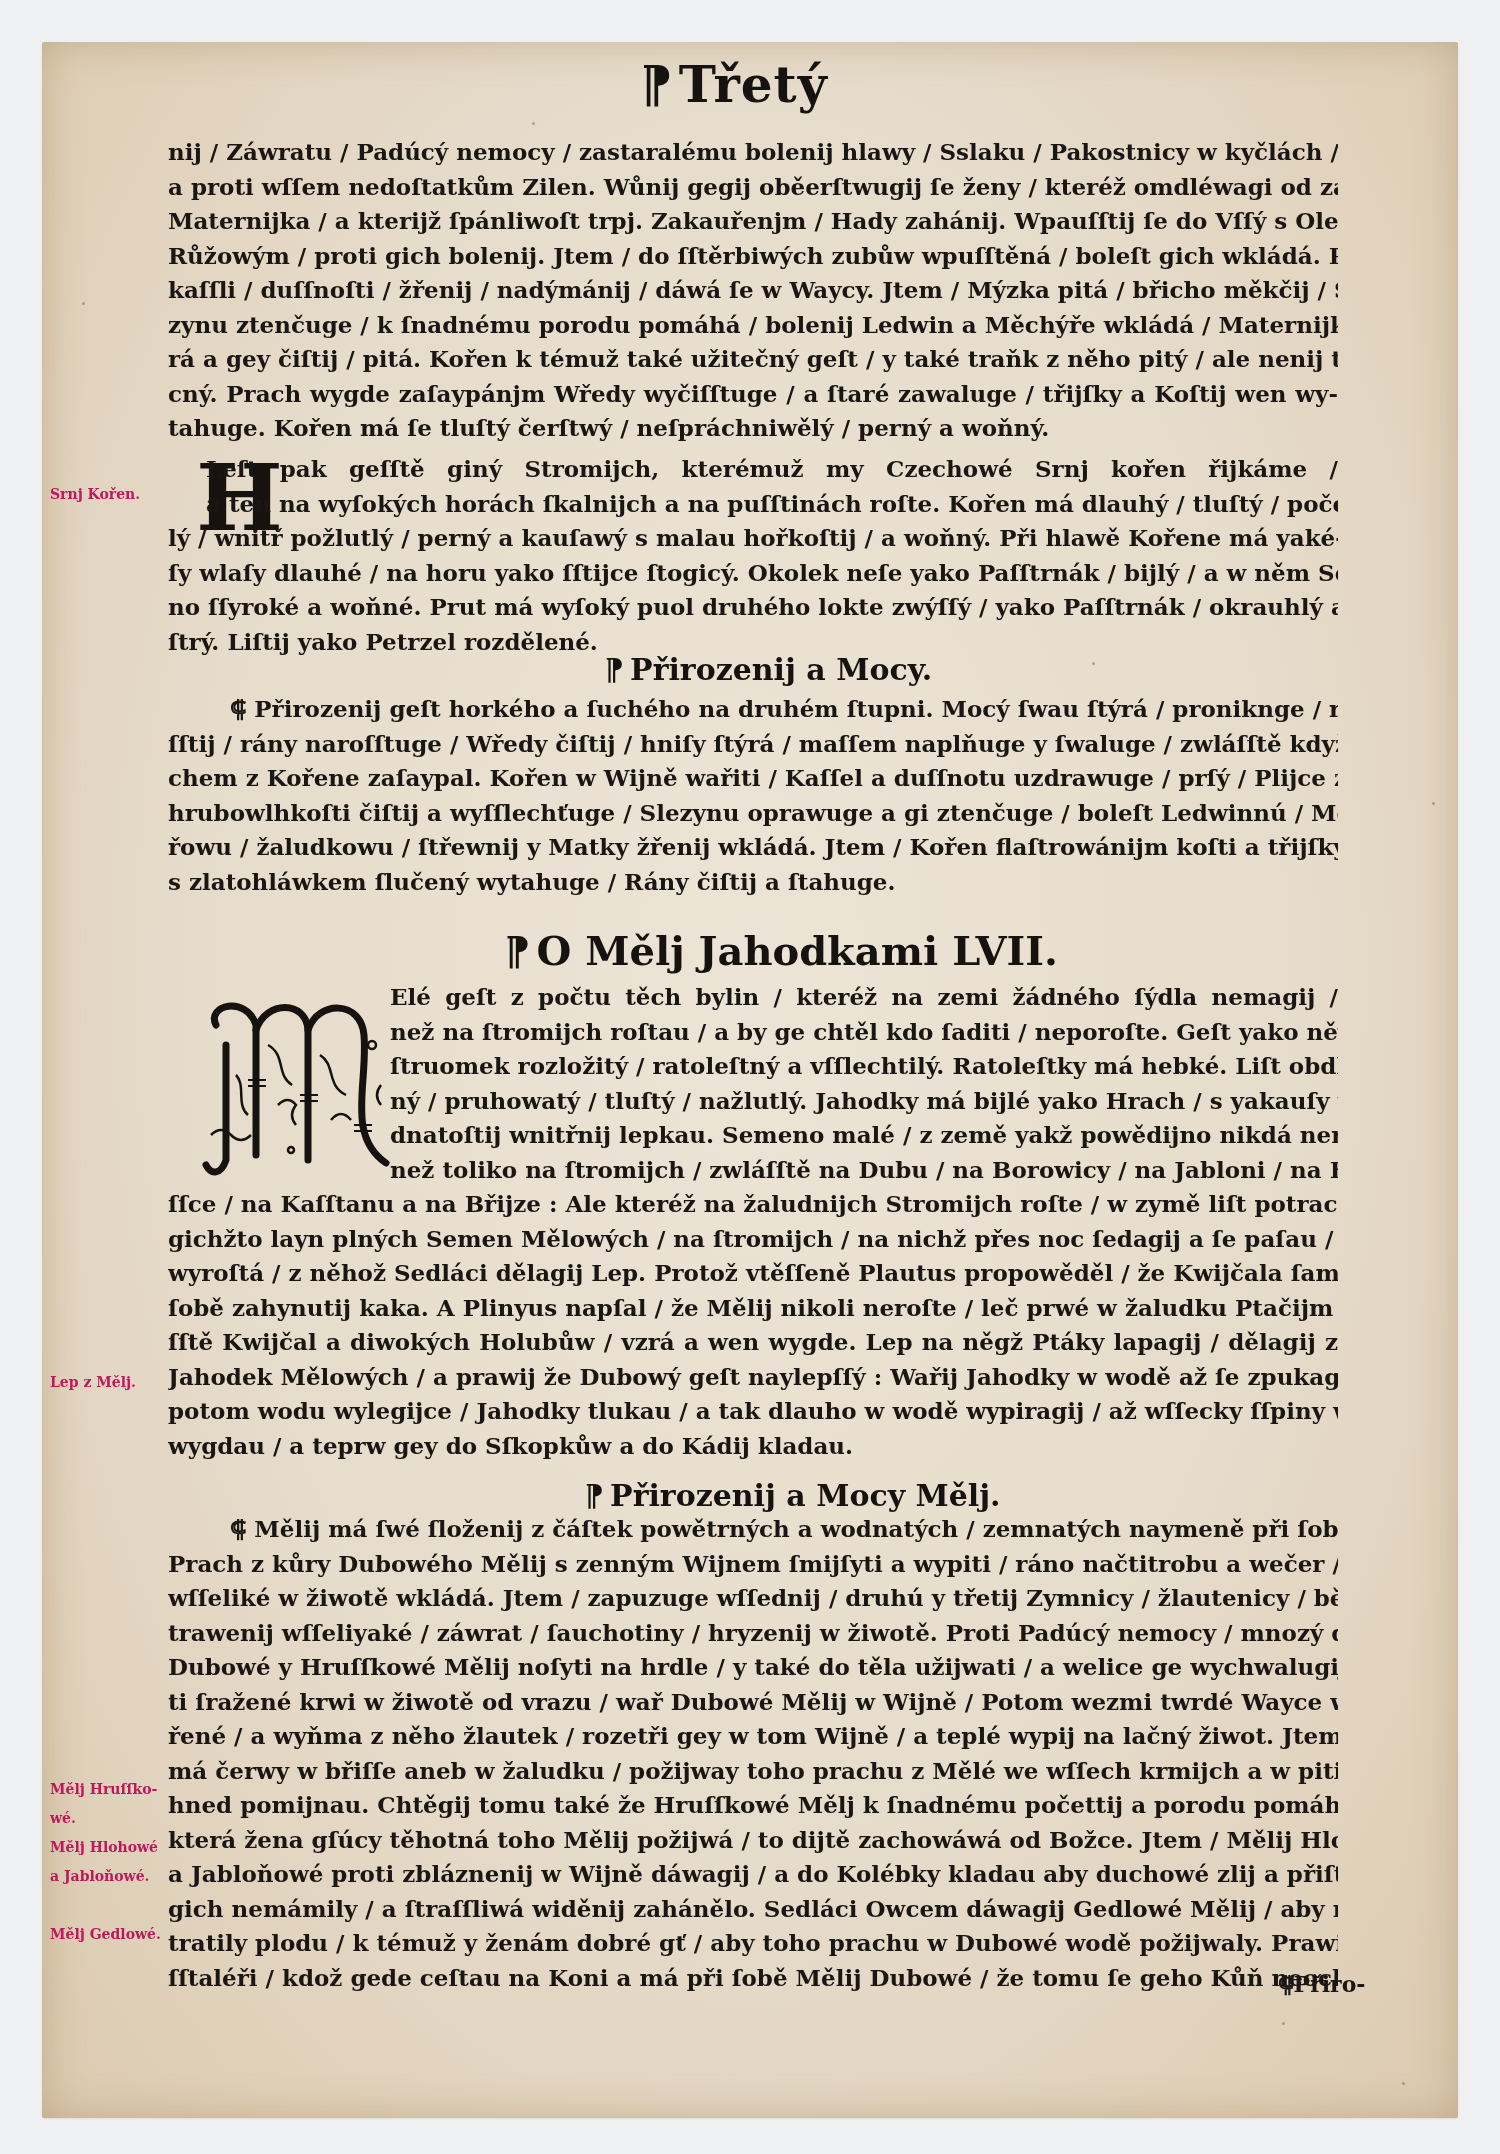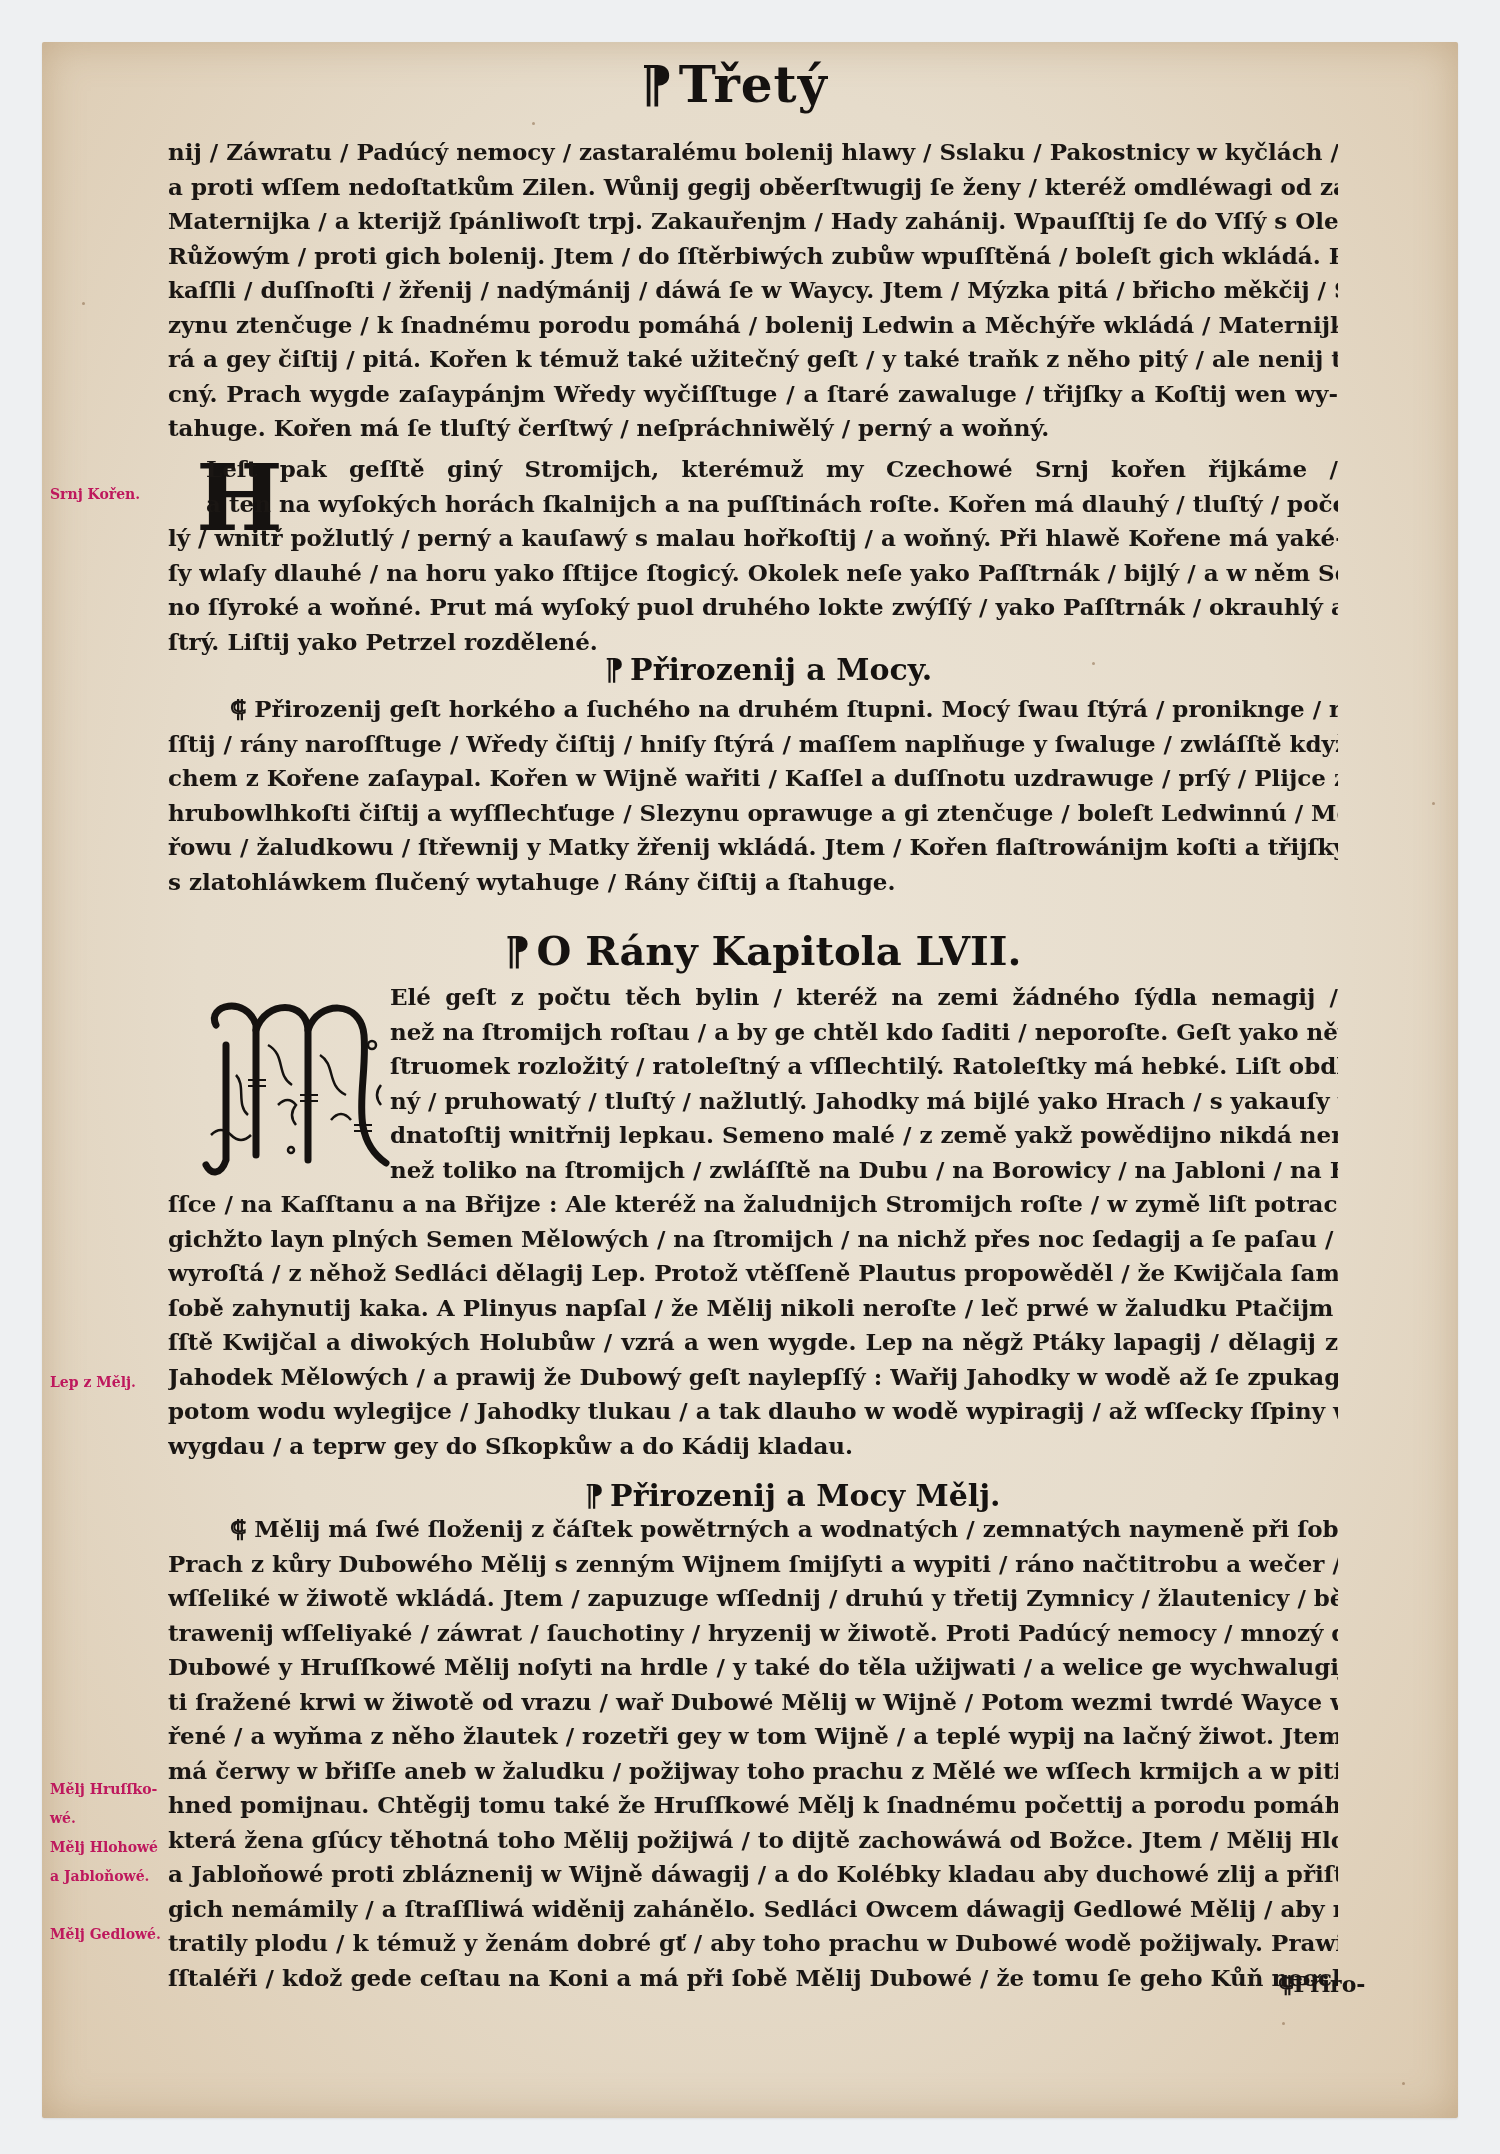--- a/index.html
+++ b/index.html
@@ -106,21 +106,21 @@
 <div class="text-block" style="top:692px">
   <span class="line indent"><span>⸿ </span><span>Přirozenij geſt horkého a ſuchého na druhém ſtupni.    Mocý ſwau ſtýrá / proniknge / rozpau-</span></span>
   <span class="line">ſſtij / rány naroſſtuge / Wředy čiſtij / hniſy ſtýrá / maſſem naplňuge y ſwaluge / zwláſſtě kdyžby pra-</span>
   <span class="line">chem z Kořene zaſaypal.     Kořen w Wijně wařiti / Kaſſel a duſſnotu uzdrawuge / prſý / Plijce z</span>
   <span class="line">hrubowlhkoſti čiſtij a wyſſlechťuge / Slezynu oprawuge a gi ztenčuge / boleſt Ledwinnú / Měchý-</span>
   <span class="line">řowu / žaludkowu / ſtřewnij y Matky žřenij wkládá.    Jtem / Kořen flaſtrowánijm koſti a třijſky</span>
   <span class="line last">s zlatohláwkem ſlučený wytahuge / Rány čiſtij a ſtahuge.</span>
 </div>
 
 <div class="chapter-heading">
-  <span class="pilcrow">¶</span><span>O Rány Kapitola LVII.</span>
+  <span class="pilcrow">¶</span><span>O Mělj Jahodkami LVII.</span>
 </div>
 
 <div class="initial-M">
   <svg width="206" height="200" viewBox="0 0 206 200">
     <g fill="none" stroke="#151210" stroke-width="7" stroke-linecap="round">
       <path d="M20 40 C 10 20, 50 10, 60 40 L 60 170"></path>
       <path d="M60 45 C 70 15, 110 15, 112 45 L 112 175"></path>
       <path d="M112 45 C 122 15, 165 15, 168 50 C 172 100, 150 150, 190 178"></path>
       <path d="M30 60 L 30 175 C 25 190, 15 190, 10 180"></path>
     </g>

